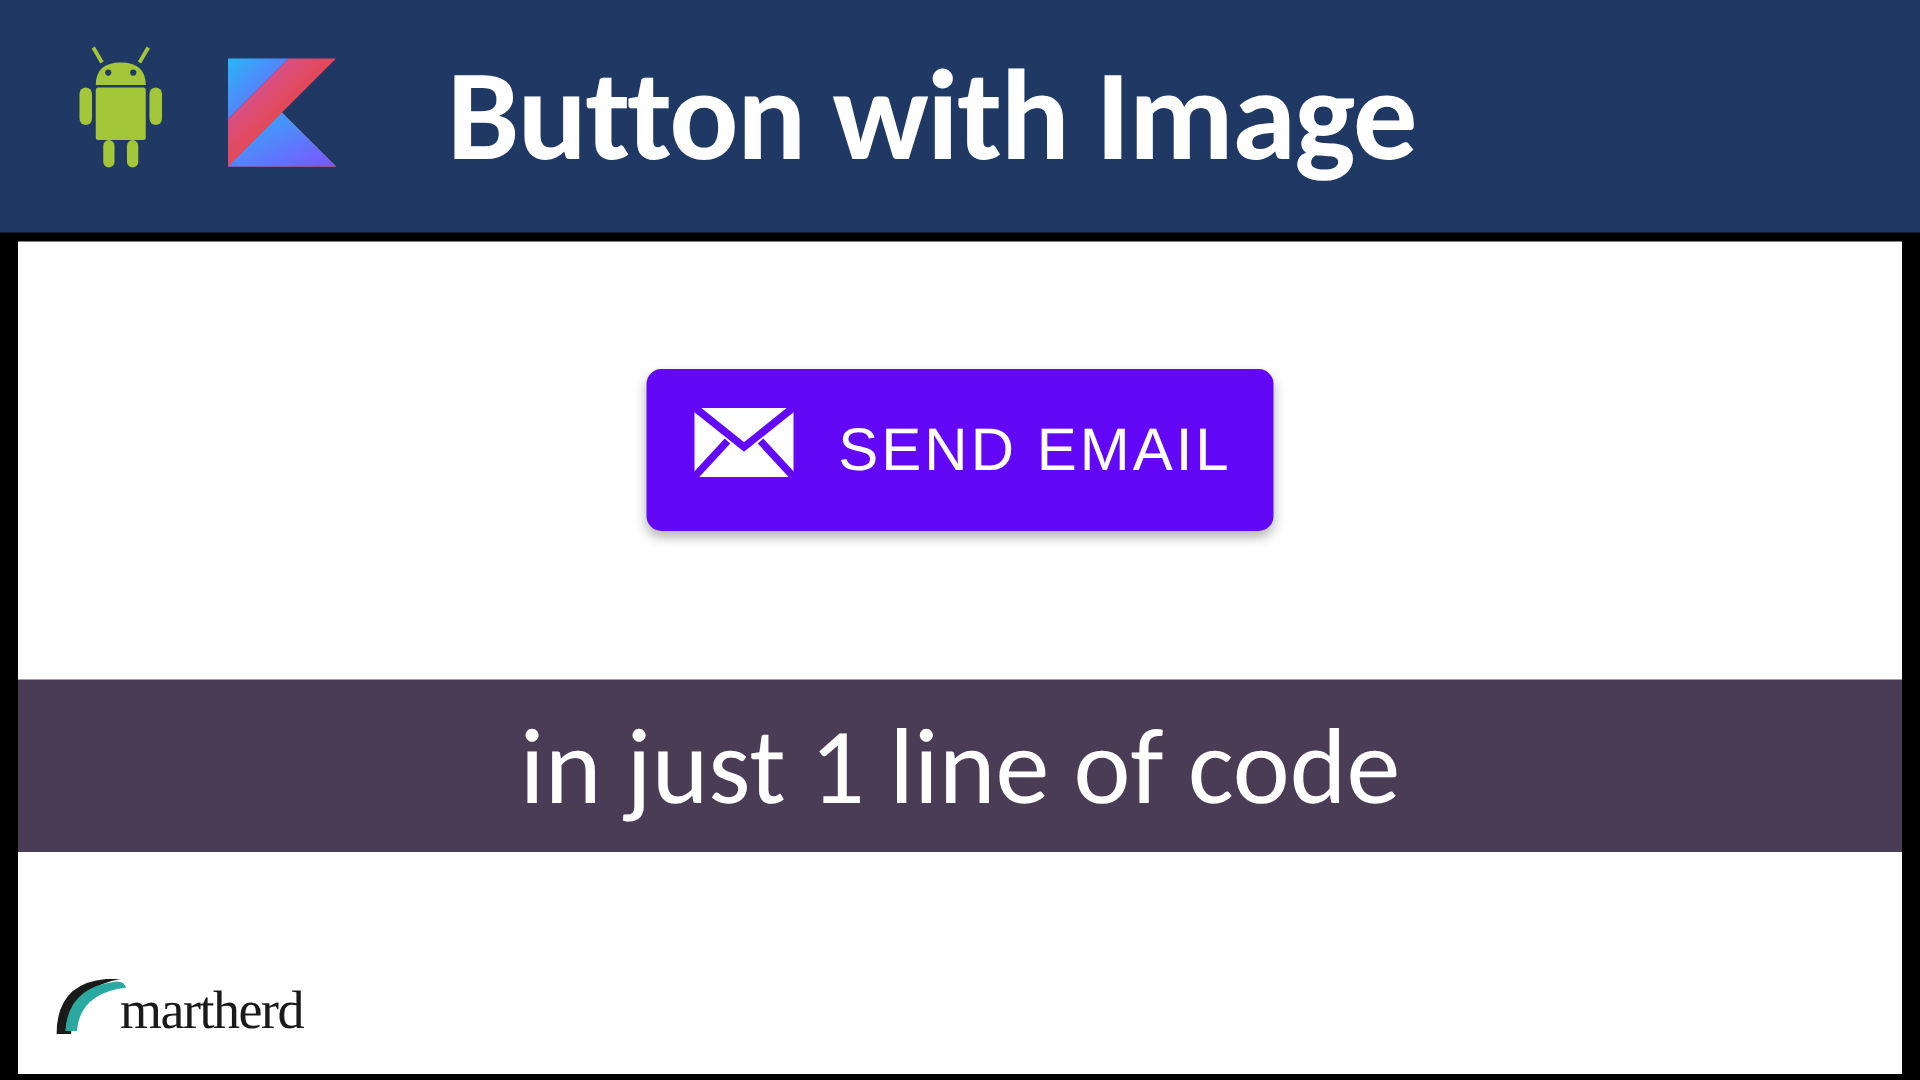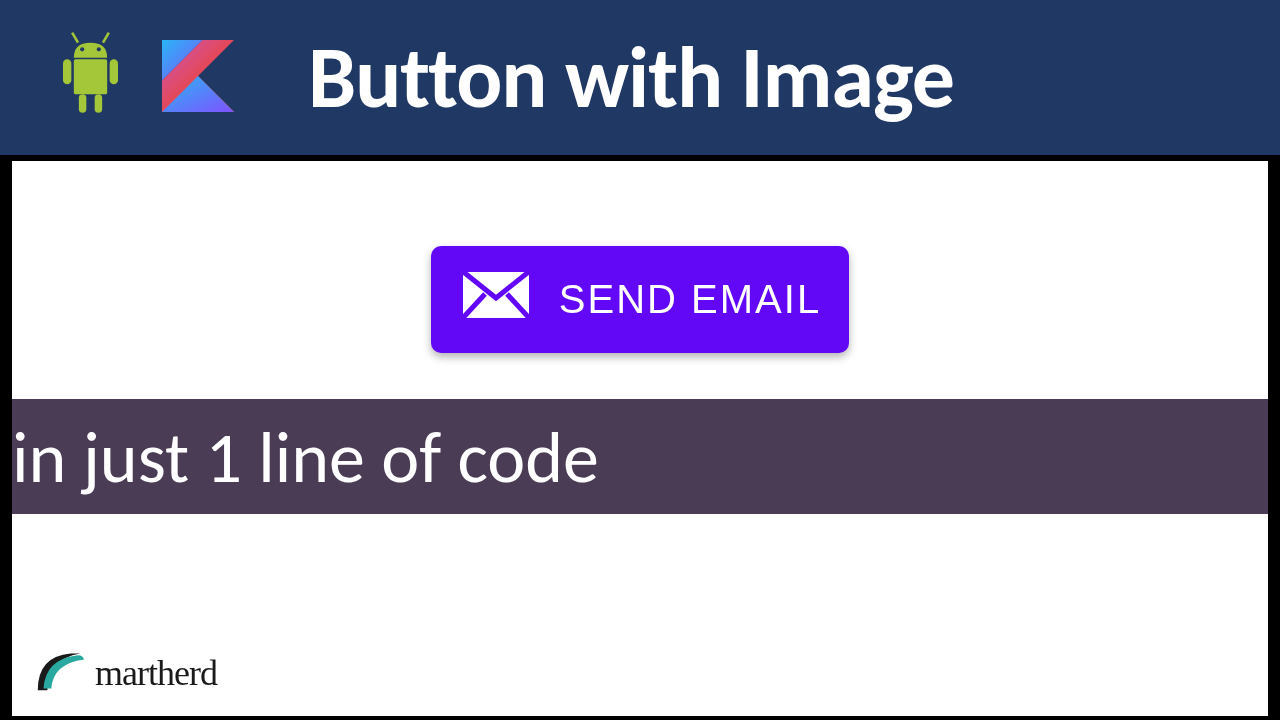--- a/index.html
+++ b/index.html
@@ -8,21 +8,21 @@
       height: 720px;
       background: #000;
       font-family: 'Segoe UI', Calibri, Arial, sans-serif;
       overflow: hidden;
     }
     .header {
       background: #203864;
       height: 155px;
       display: flex;
       align-items: center;
-      padding-left: 48px;
+      padding-left: 38px;
       gap: 20px;
     }
     .android-icon {
       width: 85px;
       height: 100px;
     }
     .kotlin-icon {
       width: 90px;
       height: 100px;
     }
@@ -62,34 +62,35 @@
     .envelope-icon {
       width: 74px;
       height: 54px;
     }
     .subtitle-bar {
       background: #4a3c55;
       width: 100%;
       height: 115px;
       display: flex;
       align-items: center;
-      margin-top: 46px;
+      justify-content: center;
+      margin-top: 99px;
     }
     .subtitle {
       color: #fff;
       font-size: 72px;
       font-weight: 400;
     }
     .brand {
       position: absolute;
       bottom: 12px;
       left: 18px;
       display: flex;
       align-items: center;
-      gap: 15px;
+      gap: 0;
     }
     .brand-logo {
       width: 58px;
       height: 58px;
     }
     .brand-text {
       color: #1a1a1a;
       font-size: 36px;
       font-family: Georgia, serif;
       font-weight: 400;

